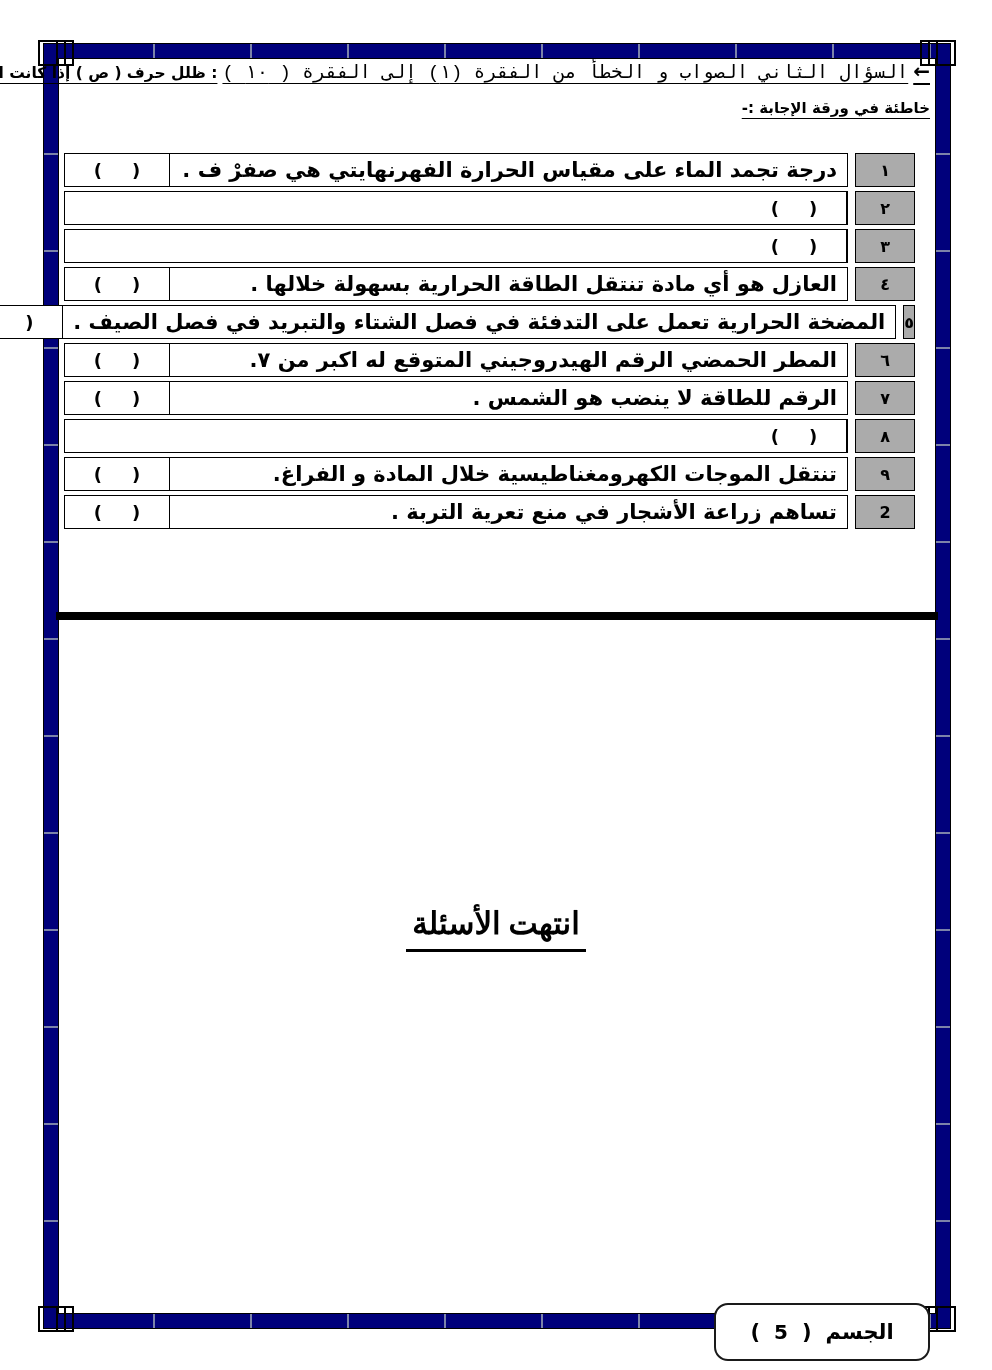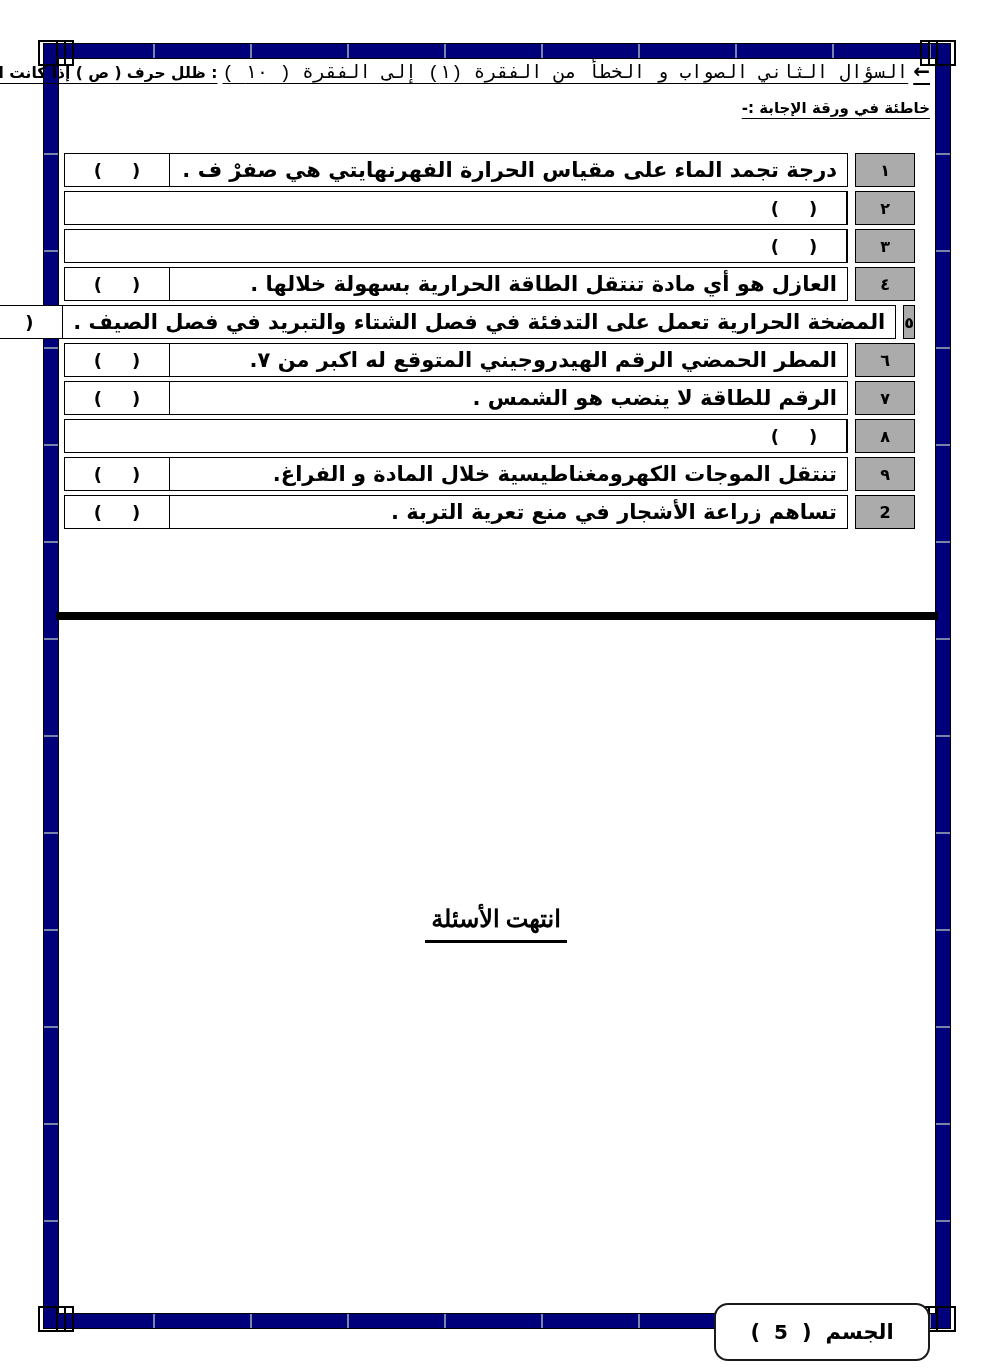--- a/index.html
+++ b/index.html
@@ -47,21 +47,21 @@
   .stmt{flex:1;display:flex;align-items:center;padding:0 10px;
         font-weight:bold;font-size:21px;white-space:nowrap;overflow:hidden;}
   .ans{width:104px;border-left:none;display:flex;align-items:center;justify-content:center;
        gap:30px;font-weight:bold;font-size:18px;}
   .ans{border-right:1.5px solid #000;} 
 
   
   .divider{position:absolute;left:56px;top:612px;width:882px;height:8px;background:#000;}
   .endnote{position:absolute;top:905px;left:0;right:0;text-align:center;}
   .endnote span{display:inline-block;font-family:"Liberation Serif","DejaVu Serif",serif;
-                font-weight:bold;font-size:24px;border-bottom:3.5px solid #000;
+                font-weight:bold;font-size:31px;border-bottom:3.5px solid #000;
                 padding:0 6px 7px 6px;}
   .pagebox{position:absolute;left:714px;top:1303px;width:212px;height:54px;z-index:6;
            background:#fff;border:2.5px solid #1a1a1a;border-radius:14px;
            display:flex;direction:rtl;align-items:center;justify-content:center;gap:14px;
            font-weight:bold;font-size:21px;}
   .pagebox .num{font-size:20px;}
 </style>
 </head>
 <body>
 

